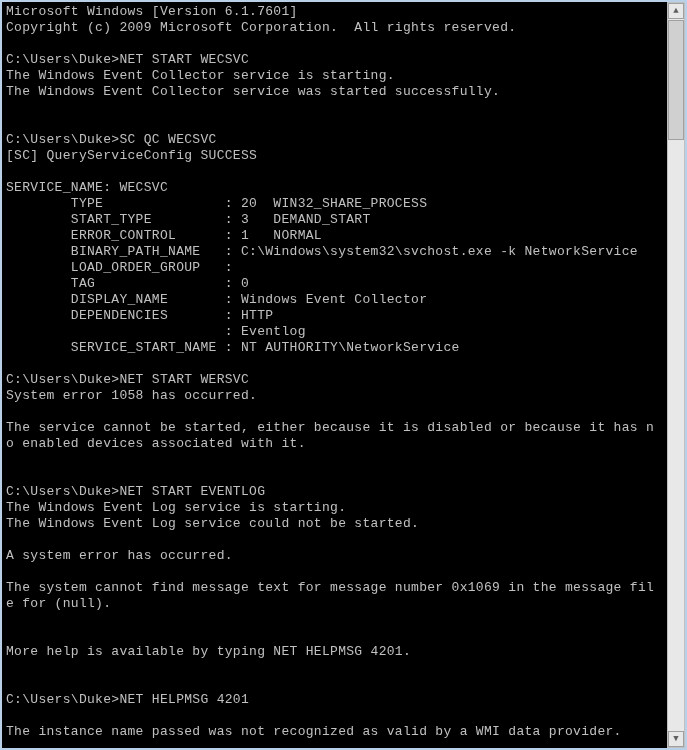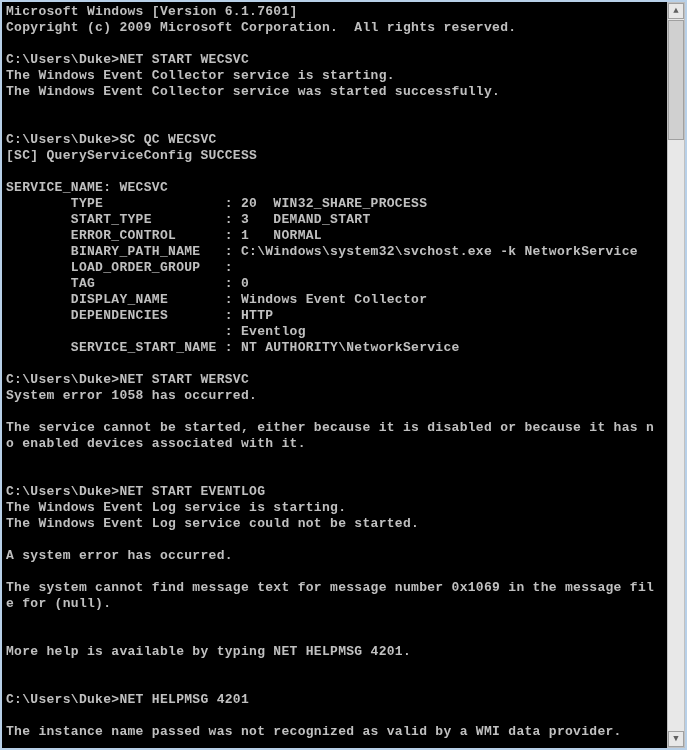--- a/index.html
+++ b/index.html
@@ -74,21 +74,20 @@
       left: 0;
       width: 16px;
       height: 120px;
       background: #d0d0d0;
       border: 1px solid #a0a0a0;
       cursor: pointer;
     }
     .line {
       display: block;
       min-height: 16px;
-      font-weight: bold;
     }
   </style>
 </head>
 <body>
 
 <div class="window-frame">
   <div class="terminal-area" id="terminal-content"><span class="line">Microsoft Windows [Version 6.1.7601]</span><span class="line">Copyright (c) 2009 Microsoft Corporation.  All rights reserved.</span><span class="line"></span><span class="line">C:\Users\Duke&gt;NET START WECSVC</span><span class="line">The Windows Event Collector service is starting.</span><span class="line">The Windows Event Collector service was started successfully.</span><span class="line"></span><span class="line"></span><span class="line">C:\Users\Duke&gt;SC QC WECSVC</span><span class="line">[SC] QueryServiceConfig SUCCESS</span><span class="line"></span><span class="line">SERVICE_NAME: WECSVC</span><span class="line">        TYPE               : 20  WIN32_SHARE_PROCESS</span><span class="line">        START_TYPE         : 3   DEMAND_START</span><span class="line">        ERROR_CONTROL      : 1   NORMAL</span><span class="line">        BINARY_PATH_NAME   : C:\Windows\system32\svchost.exe -k NetworkService</span><span class="line">        LOAD_ORDER_GROUP   :</span><span class="line">        TAG                : 0</span><span class="line">        DISPLAY_NAME       : Windows Event Collector</span><span class="line">        DEPENDENCIES       : HTTP</span><span class="line">                           : Eventlog</span><span class="line">        SERVICE_START_NAME : NT AUTHORITY\NetworkService</span><span class="line"></span><span class="line">C:\Users\Duke&gt;NET START WERSVC</span><span class="line">System error 1058 has occurred.</span><span class="line"></span><span class="line">The service cannot be started, either because it is disabled or because it has n</span><span class="line">o enabled devices associated with it.</span><span class="line"></span><span class="line"></span><span class="line">C:\Users\Duke&gt;NET START EVENTLOG</span><span class="line">The Windows Event Log service is starting.</span><span class="line">The Windows Event Log service could not be started.</span><span class="line"></span><span class="line">A system error has occurred.</span><span class="line"></span><span class="line">The system cannot find message text for message number 0x1069 in the message fil</span><span class="line">e for (null).</span><span class="line"></span><span class="line"></span><span class="line">More help is available by typing NET HELPMSG 4201.</span><span class="line"></span><span class="line"></span><span class="line">C:\Users\Duke&gt;NET HELPMSG 4201</span><span class="line"></span><span class="line">The instance name passed was not recognized as valid by a WMI data provider.</span></div>
   <div class="scrollbar">
     <div class="scroll-arrow up">
       <span>▲</span>

